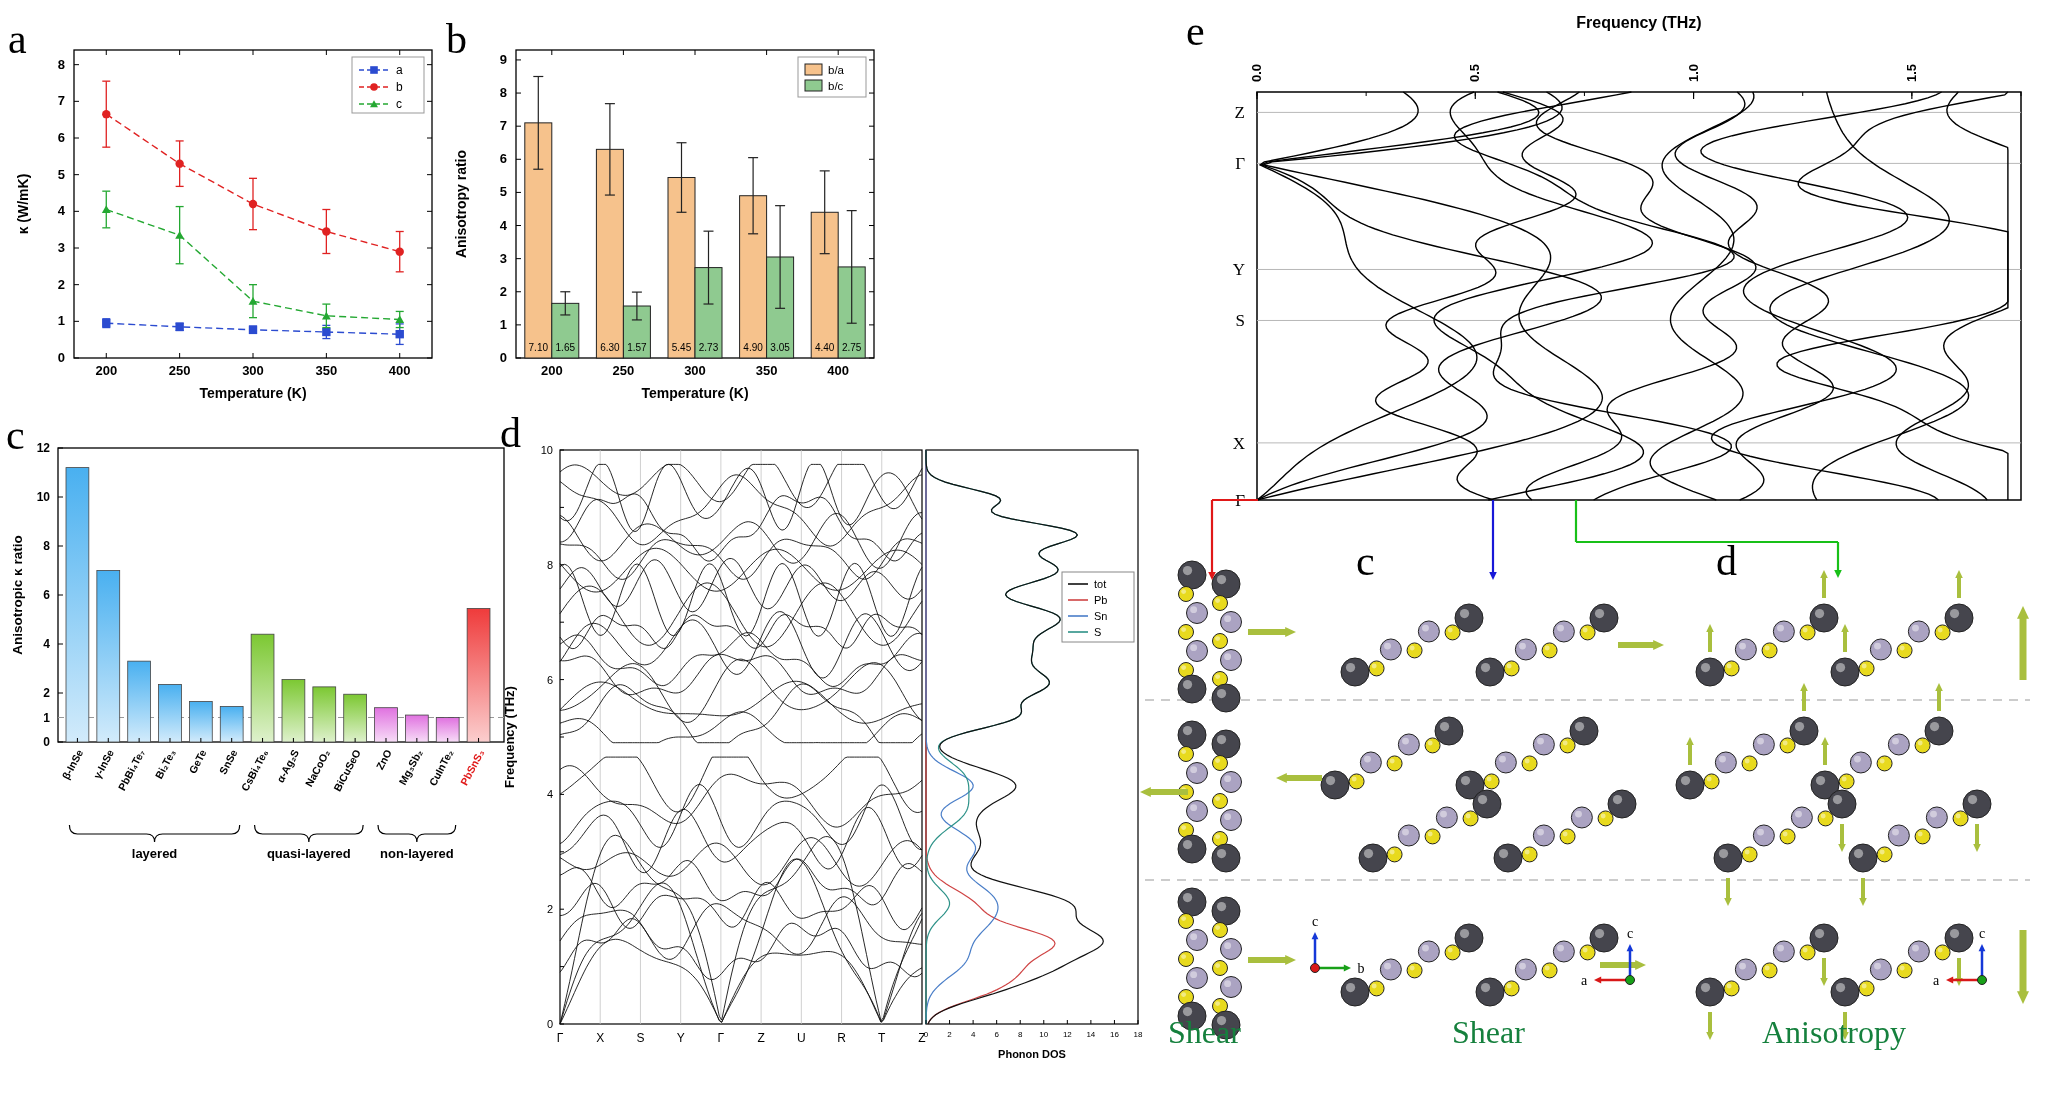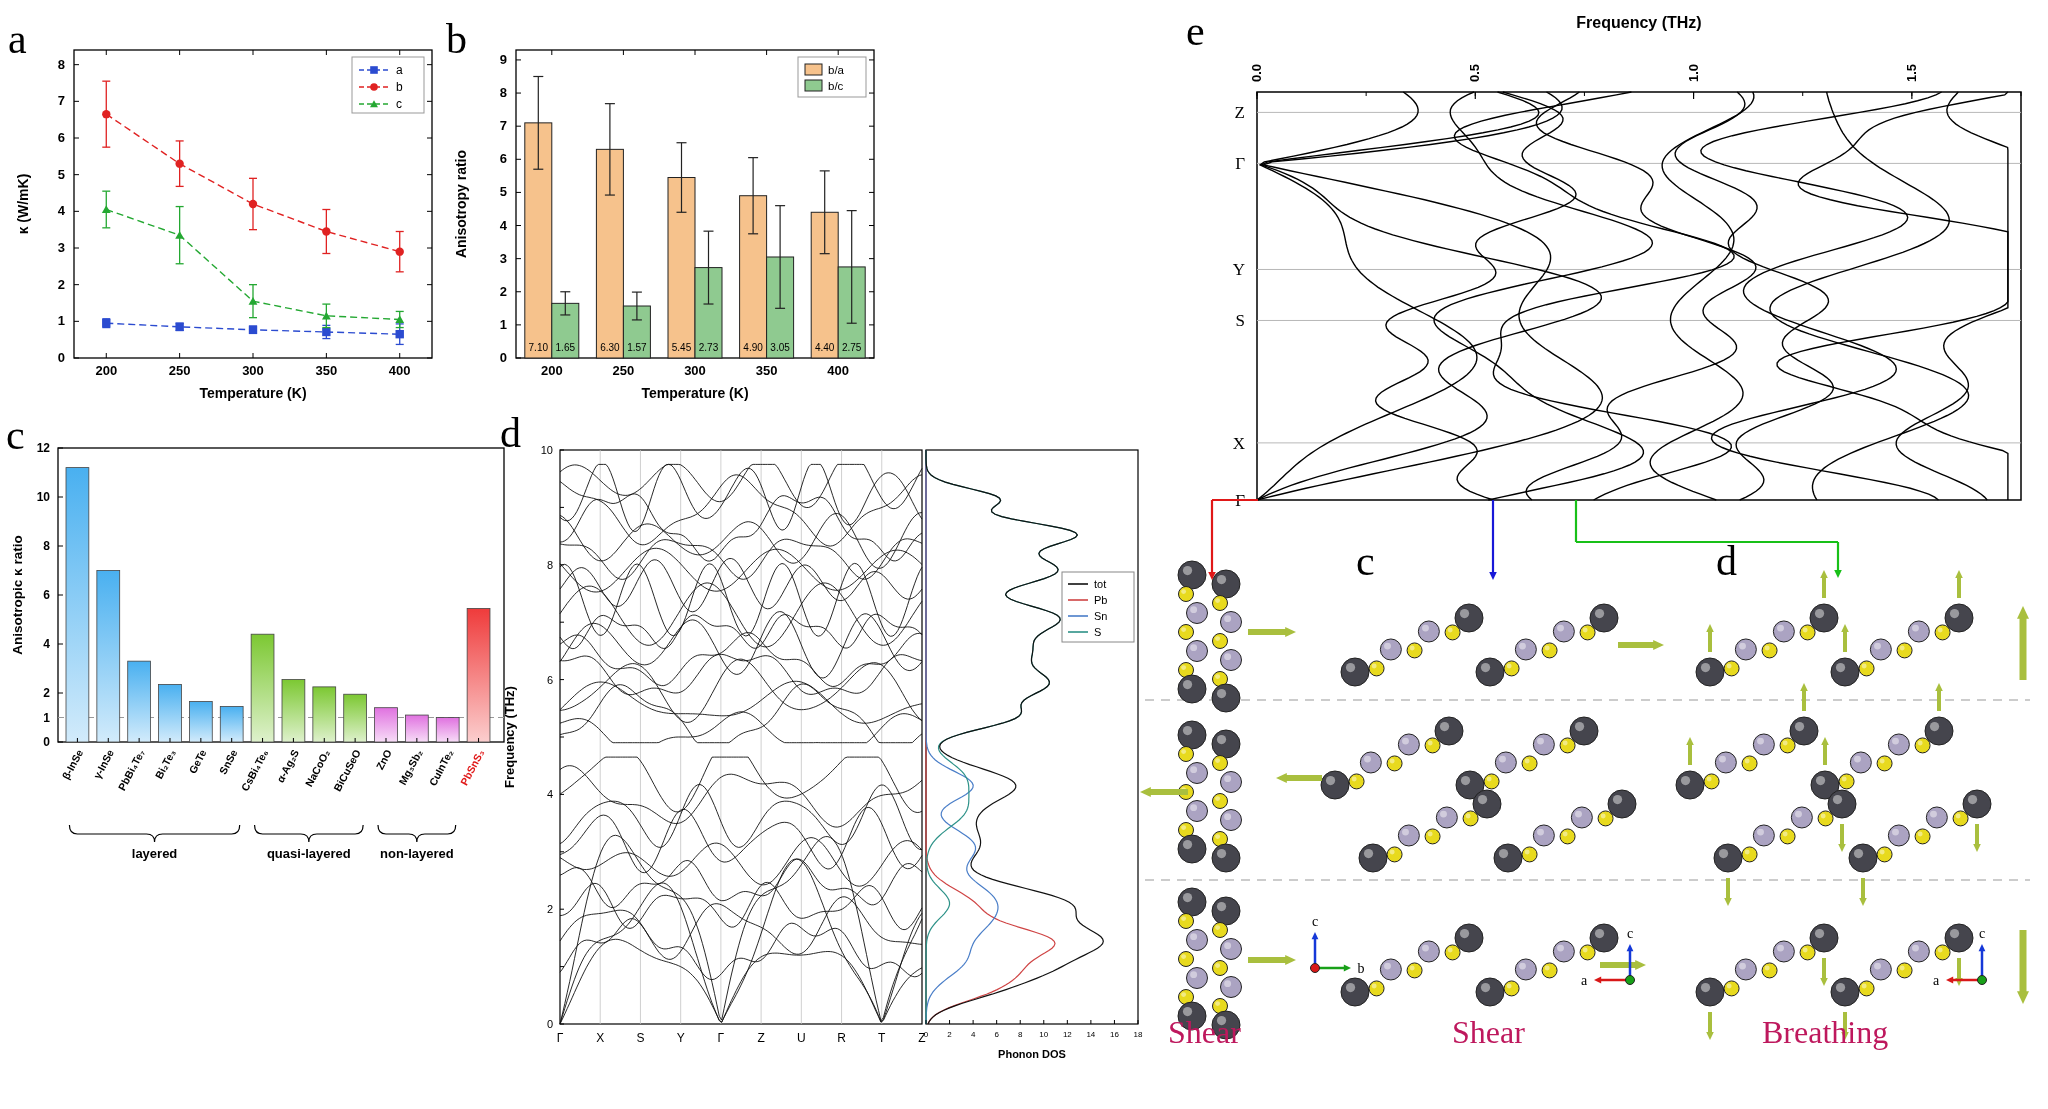--- a/index.html
+++ b/index.html
@@ -1,20 +1,20 @@
 <!DOCTYPE html>
 <html><head>
 <meta charset="utf-8">
 <style>
   html,body{margin:0;padding:0;background:#fff;}
   #figure{position:relative;width:2048px;height:1109px;background:#fff;
           font-family:"Liberation Sans",sans-serif;overflow:hidden;}
   #figure>svg,#figure>div{position:absolute;}
   .pl{font-family:"Liberation Serif",serif;font-size:42px;color:#000;line-height:1;}
-  .cap{font-family:"Liberation Serif",serif;font-size:32px;color:#be185d;line-height:1;}
+  .cap{font-family:"Liberation Serif",serif;font-size:32px;color:#15803d;line-height:1;}
 </style>
 </head>
 <body>
 
 <div id="figure">
 
   <div class="pl" style="left:8px;top:18px">a</div>
   <svg id="svg-a" style="left:12px;top:36px" width="436" height="388">
       <rect x="62" y="14" width="358" height="308" fill="none" stroke="#000" stroke-width="1.3"></rect>
       <line x1="94.27868852459017" y1="322" x2="94.27868852459017" y2="317" stroke="#000" stroke-width="1"></line>
@@ -864,21 +864,21 @@
       <polygon points="816,440 823.2,436.6 823.2,443.4" fill="#d81818"></polygon>
       <text x="806" y="445" font-size="14" text-anchor="middle" fill="#000" font-family="Liberation Serif,serif" font-weight="normal">a</text>
       <circle cx="852" cy="440" r="4.5" fill="#18a018" stroke="#222" stroke-width="1"></circle>
     </svg>
 
   <div class="pl" style="left:1356px;top:540px">c</div>
   <div class="pl" style="left:1716px;top:540px">d</div>
 
   <div class="cap" style="left:1168px;top:1016px">Shear</div>
   <div class="cap" style="left:1452px;top:1016px">Shear</div>
-  <div class="cap" style="left:1762px;top:1016px">Breathing</div>
+  <div class="cap" style="left:1762px;top:1016px">Anisotropy</div>
 
   <svg id="svg-ov" style="left:0;top:0;pointer-events:none" width="2048" height="1109">
       <line x1="1258" y1="500" x2="1212" y2="500" stroke="#e01818" stroke-width="2.2"></line>
       <line x1="1212" y1="500" x2="1212" y2="574.6" stroke="#e01818" stroke-width="2.2"></line>
       <polygon points="1212,580 1208.2,571.9 1215.8,571.9" fill="#e01818"></polygon>
       <line x1="1493" y1="500" x2="1493" y2="574.6" stroke="#1818d8" stroke-width="2.2"></line>
       <polygon points="1493,580 1489.2,571.9 1496.8,571.9" fill="#1818d8"></polygon>
       <line x1="1576" y1="500" x2="1576" y2="542" stroke="#18c018" stroke-width="2.2"></line>
       <line x1="1576" y1="542" x2="1838" y2="542" stroke="#18c018" stroke-width="2.2"></line>
       <line x1="1838" y1="542" x2="1838" y2="572.6" stroke="#18c018" stroke-width="2.2"></line>

